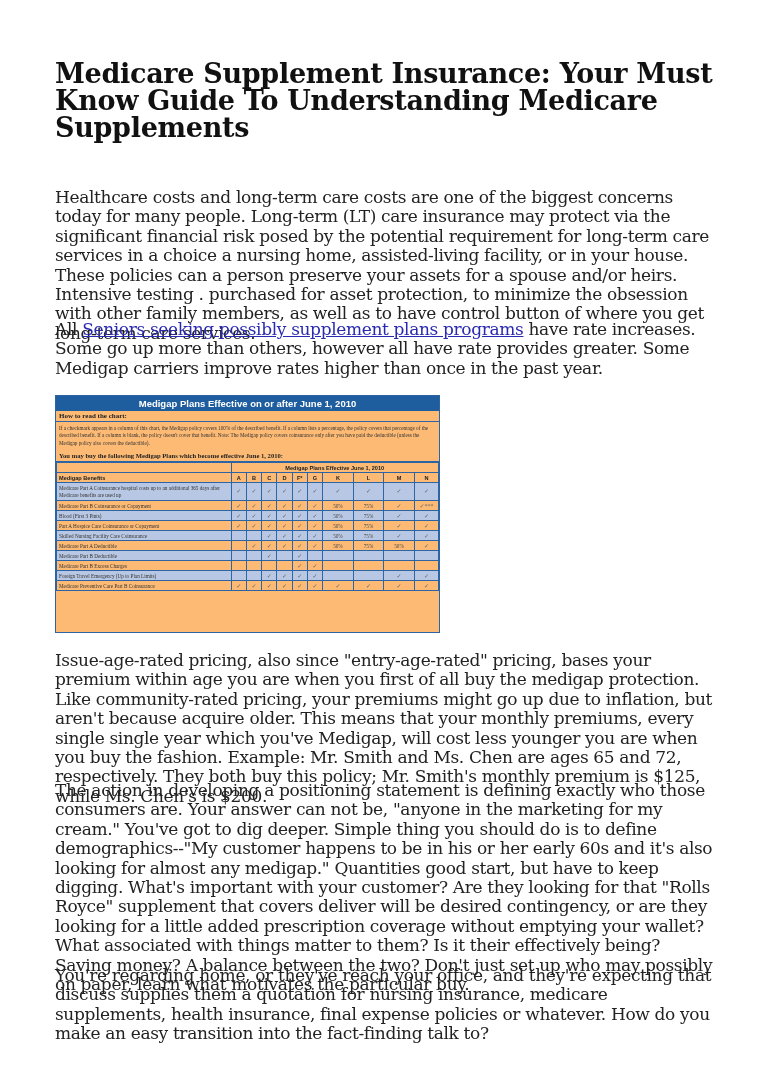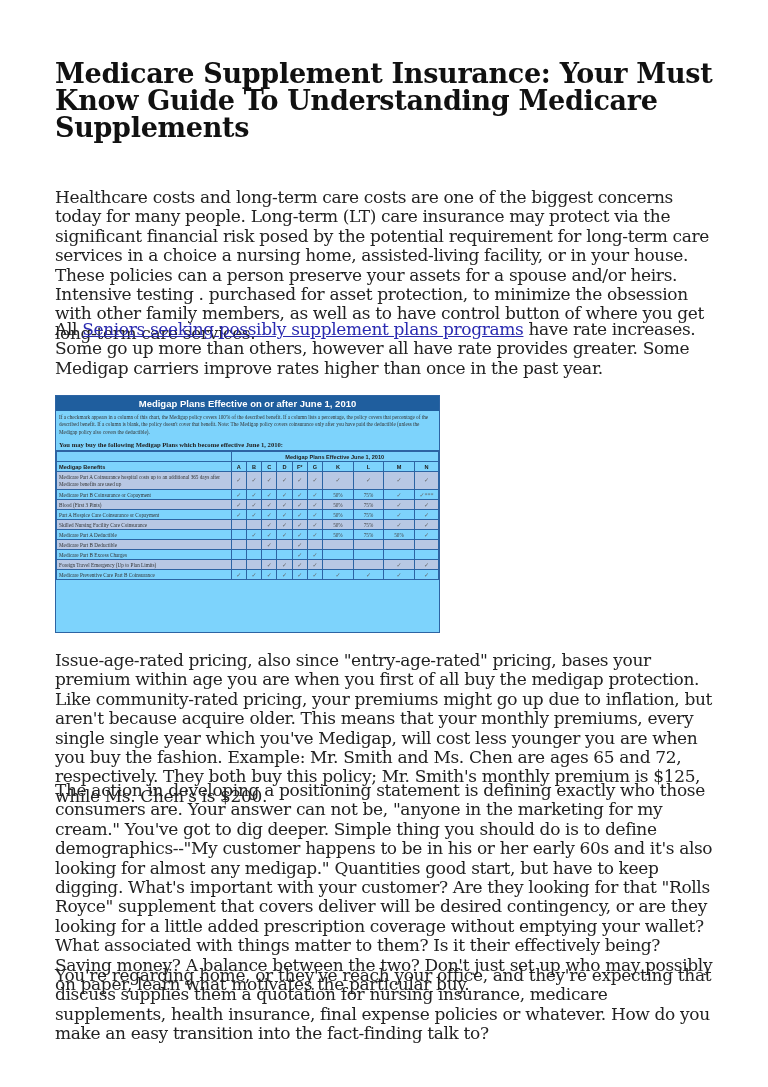--- a/index.html
+++ b/index.html
@@ -2,21 +2,21 @@
 <html><head>
 <meta charset="utf-8">
 <style>
   html, body { margin: 0; padding: 0; background: #ffffff; }
   body { width: 768px; height: 1087px; position: relative; overflow: hidden; }
   .page { position: absolute; left: 55px; top: 0; width: 660px; font-family: "DejaVu Serif", "Liberation Serif", serif; color: #222; }
   h1 { position: absolute; left: 0; top: 60px; margin: 0; width: 660px; font-family: "DejaVu Serif", serif; font-weight: bold; font-size: 27px; line-height: 27px; color: #111; letter-spacing: -0.3px; }
   p.body { position: absolute; left: 0; margin: 0; width: 665px; font-size: 17px; line-height: 19.4px; letter-spacing: -0.35px; color: #222; }
   a.link { color: #2a2ab0; text-decoration: underline; }
 
-  .chart { position: absolute; left: 0; top: 395px; width: 385px; height: 238px; border: 1.5px solid #2d64a3; box-sizing: border-box; font-family: "Liberation Serif", serif; background: #7dd3fc; }
+  .chart { position: absolute; left: 0; top: 395px; width: 385px; height: 238px; border: 1.5px solid #2d64a3; box-sizing: border-box; font-family: "Liberation Serif", serif; background: #fdba74; }
   .chart-title { background: #1f5e9e; color: #fff; text-align: center; font-family: "Liberation Sans", sans-serif; font-weight: bold; font-size: 9.5px; height: 15px; line-height: 15px; }
   .howto { font-weight: bold; font-size: 7px; padding: 1px 3px; border-bottom: 1px solid #2d64a3; color: #222; }
   .desc { font-size: 5.2px; line-height: 7.4px; padding: 3px 3px 4px 3px; color: #333; }
   .buy { font-weight: bold; font-size: 6.6px; padding: 1px 3px 2px; color: #222; border-bottom: 1px solid #2d64a3; }
   table.grid { border-collapse: collapse; width: 100%; table-layout: fixed; font-size: 5.2px; }
   table.grid td, table.grid th { border: 1px solid #2d64a3; padding: 0 2px; height: 9px; text-align: center; color: #444; overflow: hidden; white-space: nowrap; }
   table.grid td.benefit { text-align: left; color: #333; }
   table.grid th { font-family: "Liberation Sans", sans-serif; font-weight: bold; font-size: 5.6px; color: #222; }
   table.grid th.benefit-h { text-align: left; }
   tr.shaded td, tr.shaded th { background: #b8c8e4; }
@@ -28,20 +28,21 @@
 
 <div class="page">
   <h1>Medicare Supplement Insurance: Your Must Know Guide To Understanding Medicare Supplements</h1>
 
   <p class="body" style="top:188px;">Healthcare costs and long-term care costs are one of the biggest concerns today for many people. Long-term (LT) care insurance may protect via the significant financial risk posed by the potential requirement for long-term care services in a choice a nursing home, assisted-living facility, or in your house. These policies can a person preserve your assets for a spouse and/or heirs. Intensive testing . purchased for asset protection, to minimize the obsession with other family members, as well as to have control button of where you get long-term care services.</p>
 
   <p class="body" style="top:320px;"><span>All </span><a class="link" href="#">Seniors seeking possibly supplement plans programs</a><span> have rate increases. Some go up more than others, however all have rate provides greater. Some Medigap carriers improve rates higher than once in the past year.</span></p>
 
   <div class="chart">
     <div class="chart-title">Medigap Plans Effective on or after June 1, 2010</div>
+    <div class="howto">How to read the chart:</div>
     <div class="desc">If a checkmark appears in a column of this chart, the Medigap policy covers 100% of the described benefit. If a column lists a percentage, the policy covers that percentage of the described benefit. If a column is blank, the policy doesn't cover that benefit. Note: The Medigap policy covers coinsurance only after you have paid the deductible (unless the Medigap policy also covers the deductible).</div>
     <div class="buy">You may buy the following Medigap Plans which become effective June 1, 2010:</div>
     <table class="grid">
       <colgroup>
         <col style="width:160px">
         <col style="width:14px">
           <col style="width:14px">
           <col style="width:14px">
           <col style="width:14px">
           <col style="width:14px">

